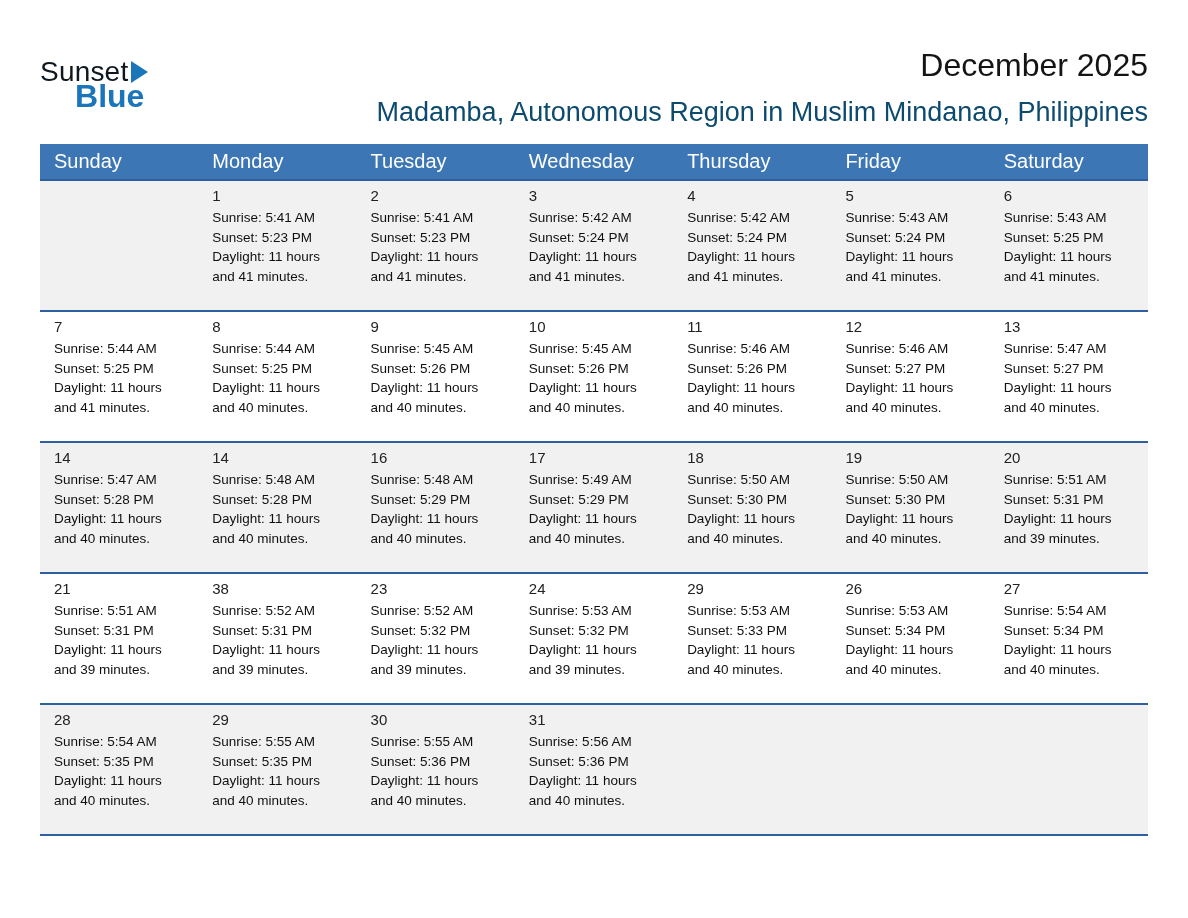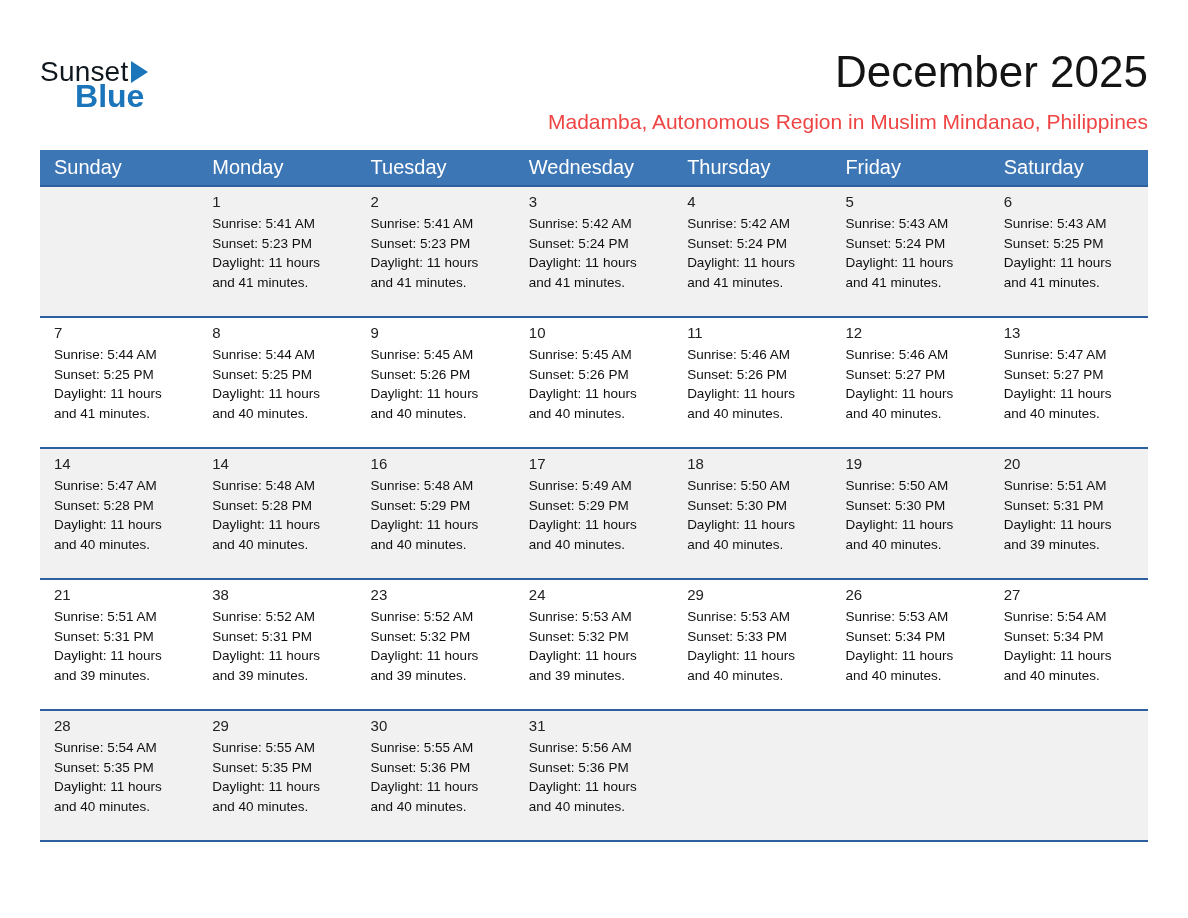--- a/index.html
+++ b/index.html
@@ -41,28 +41,28 @@
     font-size: 32px;
     font-weight: bold;
     color: var(--logo-blue, #1b75bb);
     text-align: right;
     margin-top: -10px;
     padding-right: 4px;
   }
 
   .titles { text-align: right; }
   .month-title {
-    font-size: 44px;
+    font-size: 32px;
     line-height: 1.1;
     color: #141414;
   }
   .location {
-    font-size: 21px;
+    font-size: 27px;
     margin-top: 14px;
-    color: #ef4444;
+    color: #0c4a6e;
     text-align: center;
   }
 
   
   table.calendar {
     width: 100%;
     border-collapse: collapse;
     table-layout: fixed;
   }
   table.calendar thead th {

